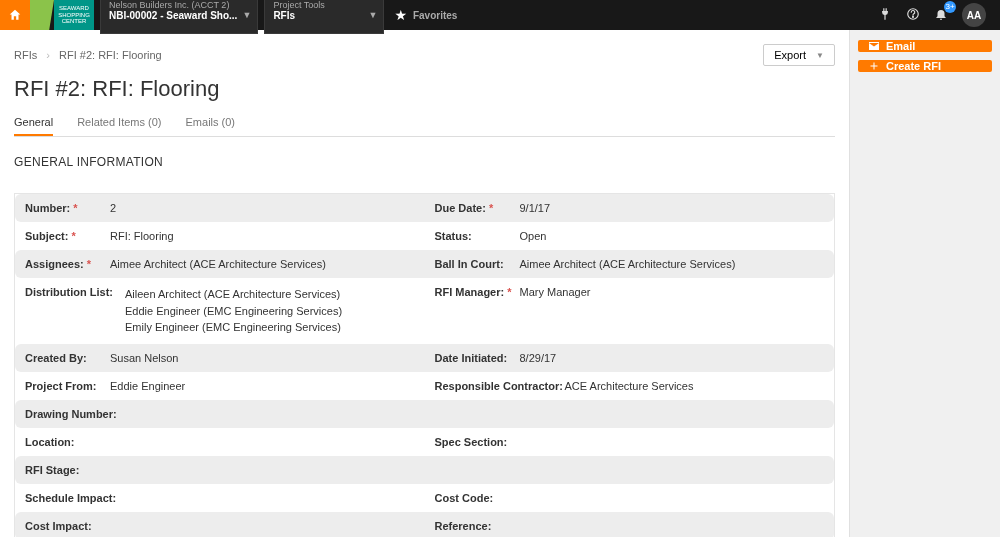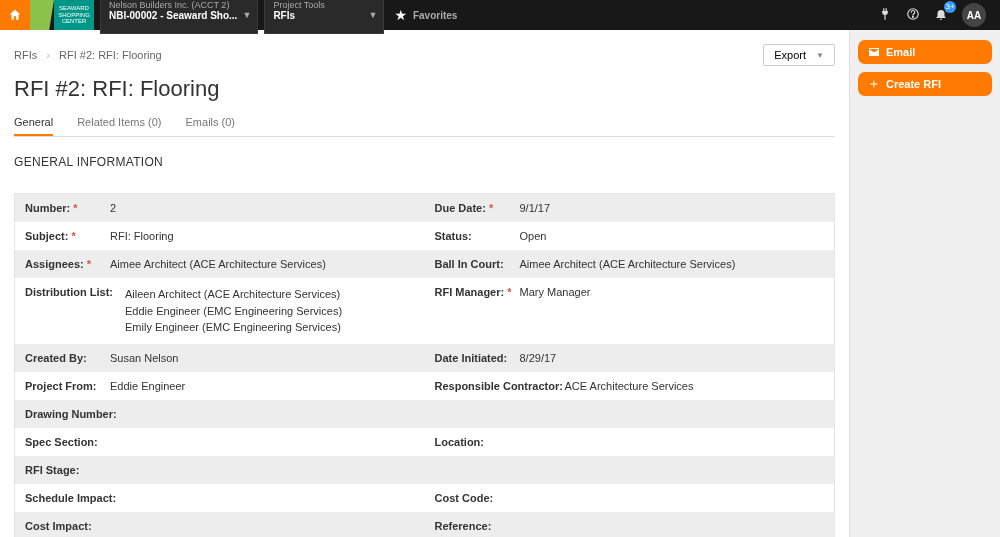--- a/index.html
+++ b/index.html
@@ -27,31 +27,31 @@
 .crumbs { color: #666; font-size: 11px; }
 .crumbs .sep { margin: 0 6px; color: #bbb; }
 .export-btn { border: 1px solid #ccc; background: #fff; padding: 4px 10px; font-size: 11px; border-radius: 2px; display: inline-flex; align-items: center; gap: 10px; }
 .export-btn .car { font-size: 8px; color: #888; }
 h1.title { font-size: 22px; font-weight: 300; color: #333; margin-bottom: 8px; }
 .tabs { border-bottom: 1px solid #ddd; display: flex; gap: 24px; margin-bottom: 18px; }
 .tab { padding: 6px 0; font-size: 11px; color: #777; cursor: pointer; }
 .tab.active { color: #333; border-bottom: 2px solid #ff7a00; }
 .section-head { font-size: 12px; font-weight: normal; color: #333; margin-bottom: 24px; letter-spacing: 0.3px; }
 .info-table { border: 1px solid #e5e5e5; }
-.info-row { display: flex; }
+.info-row { display: flex; border-radius: 6px; }
 .info-row:nth-child(odd) { background: #ededed; }
 .info-row:nth-child(even) { background: #fff; }
 .cell-pair { display: flex; width: 50%; padding: 8px 10px; align-items: flex-start; }
 .cell-full { display: flex; width: 100%; padding: 8px 10px; align-items: flex-start; }
 .lbl { width: 85px; font-size: 11px; font-weight: bold; color: #333; flex-shrink: 0; }
 .cell-full .lbl-wide, .cell-pair .lbl-wide { width: 85px; font-size: 11px; font-weight: bold; color: #333; flex-shrink: 0; }
 .req::after { content: " *"; color: #d9534f; }
 .val { font-size: 11px; color: #333; }
 .val-list div { line-height: 1.5; }
-.side-btn { display: flex; align-items: center; gap: 6px; background: #ff7a00; color: #fff; border: none; width: 100%; padding: 6px 10px; font-size: 11px; font-weight: bold; border-radius: 7px; margin-bottom: 8px; cursor: pointer; }
+.side-btn { display: flex; align-items: center; gap: 6px; background: #ff7a00; color: #fff; border: none; width: 100%; padding: 0 10px; font-size: 11px; font-weight: bold; border-radius: 2px; margin-bottom: 8px; cursor: pointer; }
 .help-circle { width: 14px; height: 14px; border-radius: 50%; background: #333; color: #fff; display: inline-flex; align-items: center; justify-content: center; font-size: 9px; font-weight: bold; margin-left: 10px; }
 </style>
 </head>
 <body>
 
 <div class="topbar">
   <div class="home-btn">
     <svg width="14" height="14" viewBox="0 0 24 24" fill="#fff">
         <path d="M12 3l9 8h-3v9h-4v-6H10v6H6v-9H3z"></path>
       </svg>
@@ -187,25 +187,25 @@
           </div>
       </div>
       <div class="info-row">
           <div class="cell-full">
             <span class="lbl-wide" style="width:110px">Drawing Number:</span>
             <span class="val"></span>
           </div>
         </div>
       <div class="info-row">
         <div class="cell-pair">
+            <span class="lbl">Location:</span>
+            <span class="val"></span>
+          </div>
+        <div class="cell-pair">
             <span class="lbl">Spec Section:</span>
-            <span class="val"></span>
-          </div>
-        <div class="cell-pair">
-            <span class="lbl">Location:</span>
             <span class="val"></span>
           </div>
       </div>
       <div class="info-row">
           <div class="cell-full">
             <span class="lbl-wide">RFI Stage:</span>
             <span class="val"></span>
           </div>
         </div>
       <div class="info-row">

